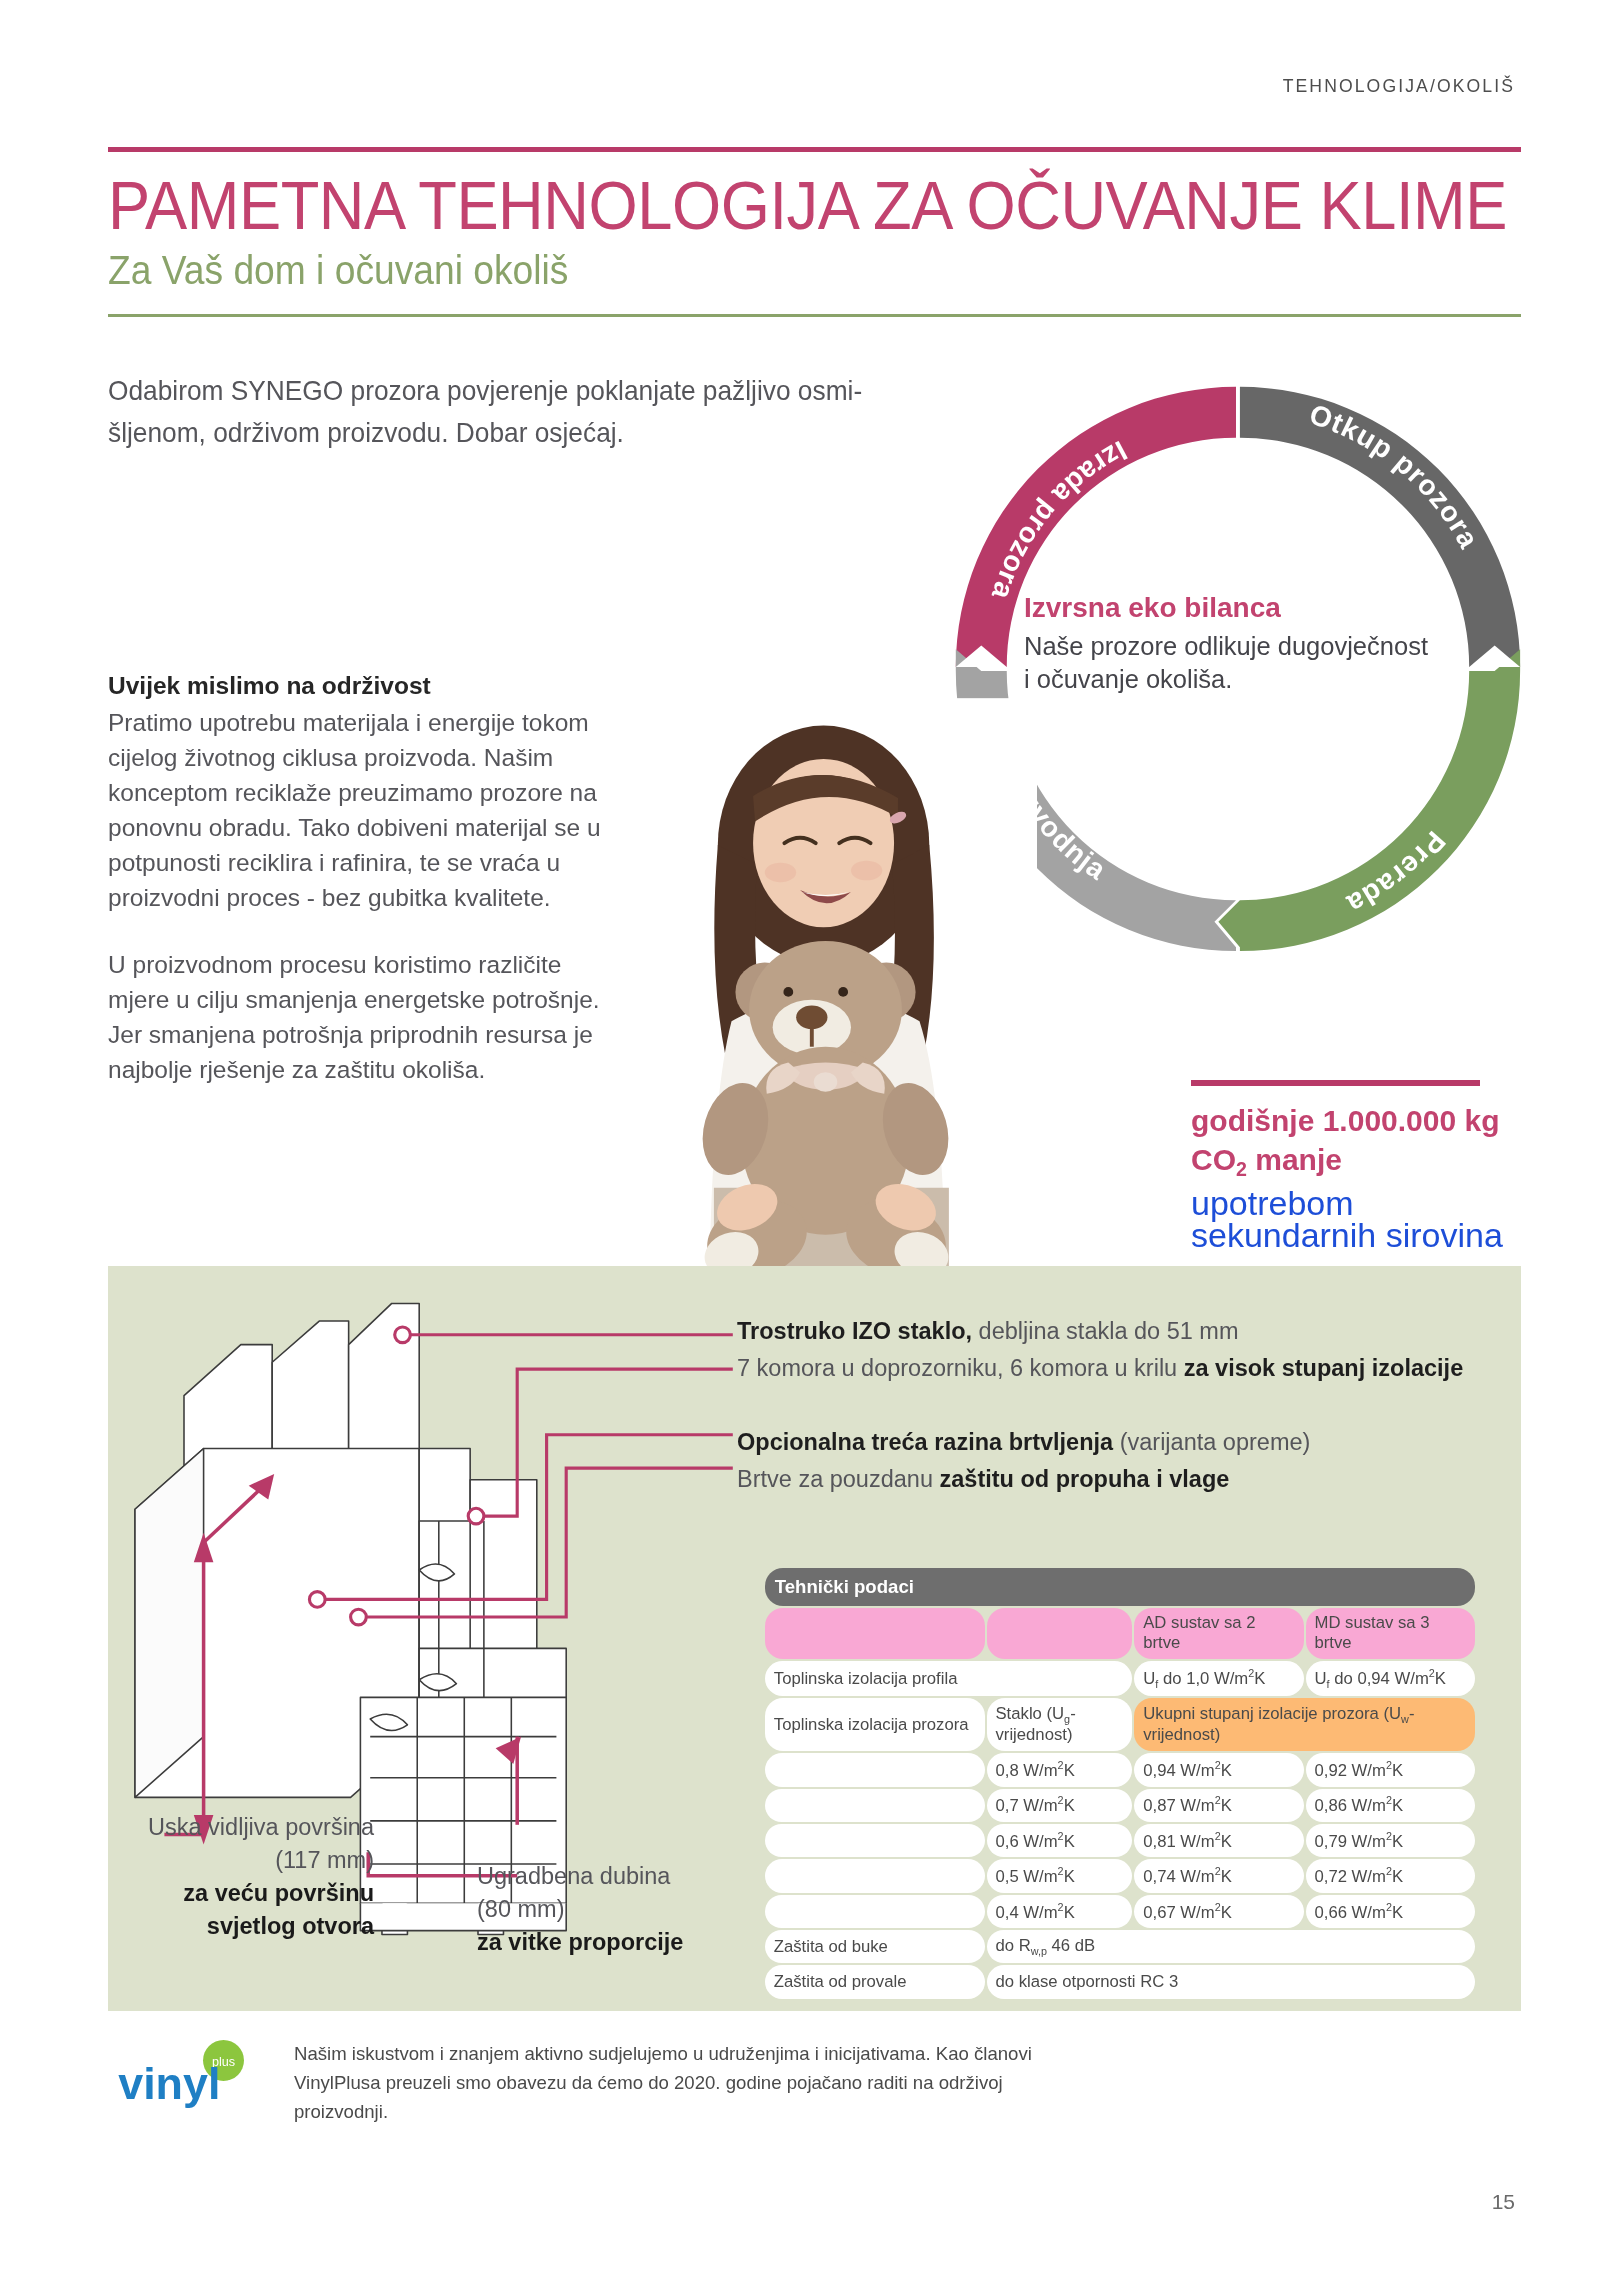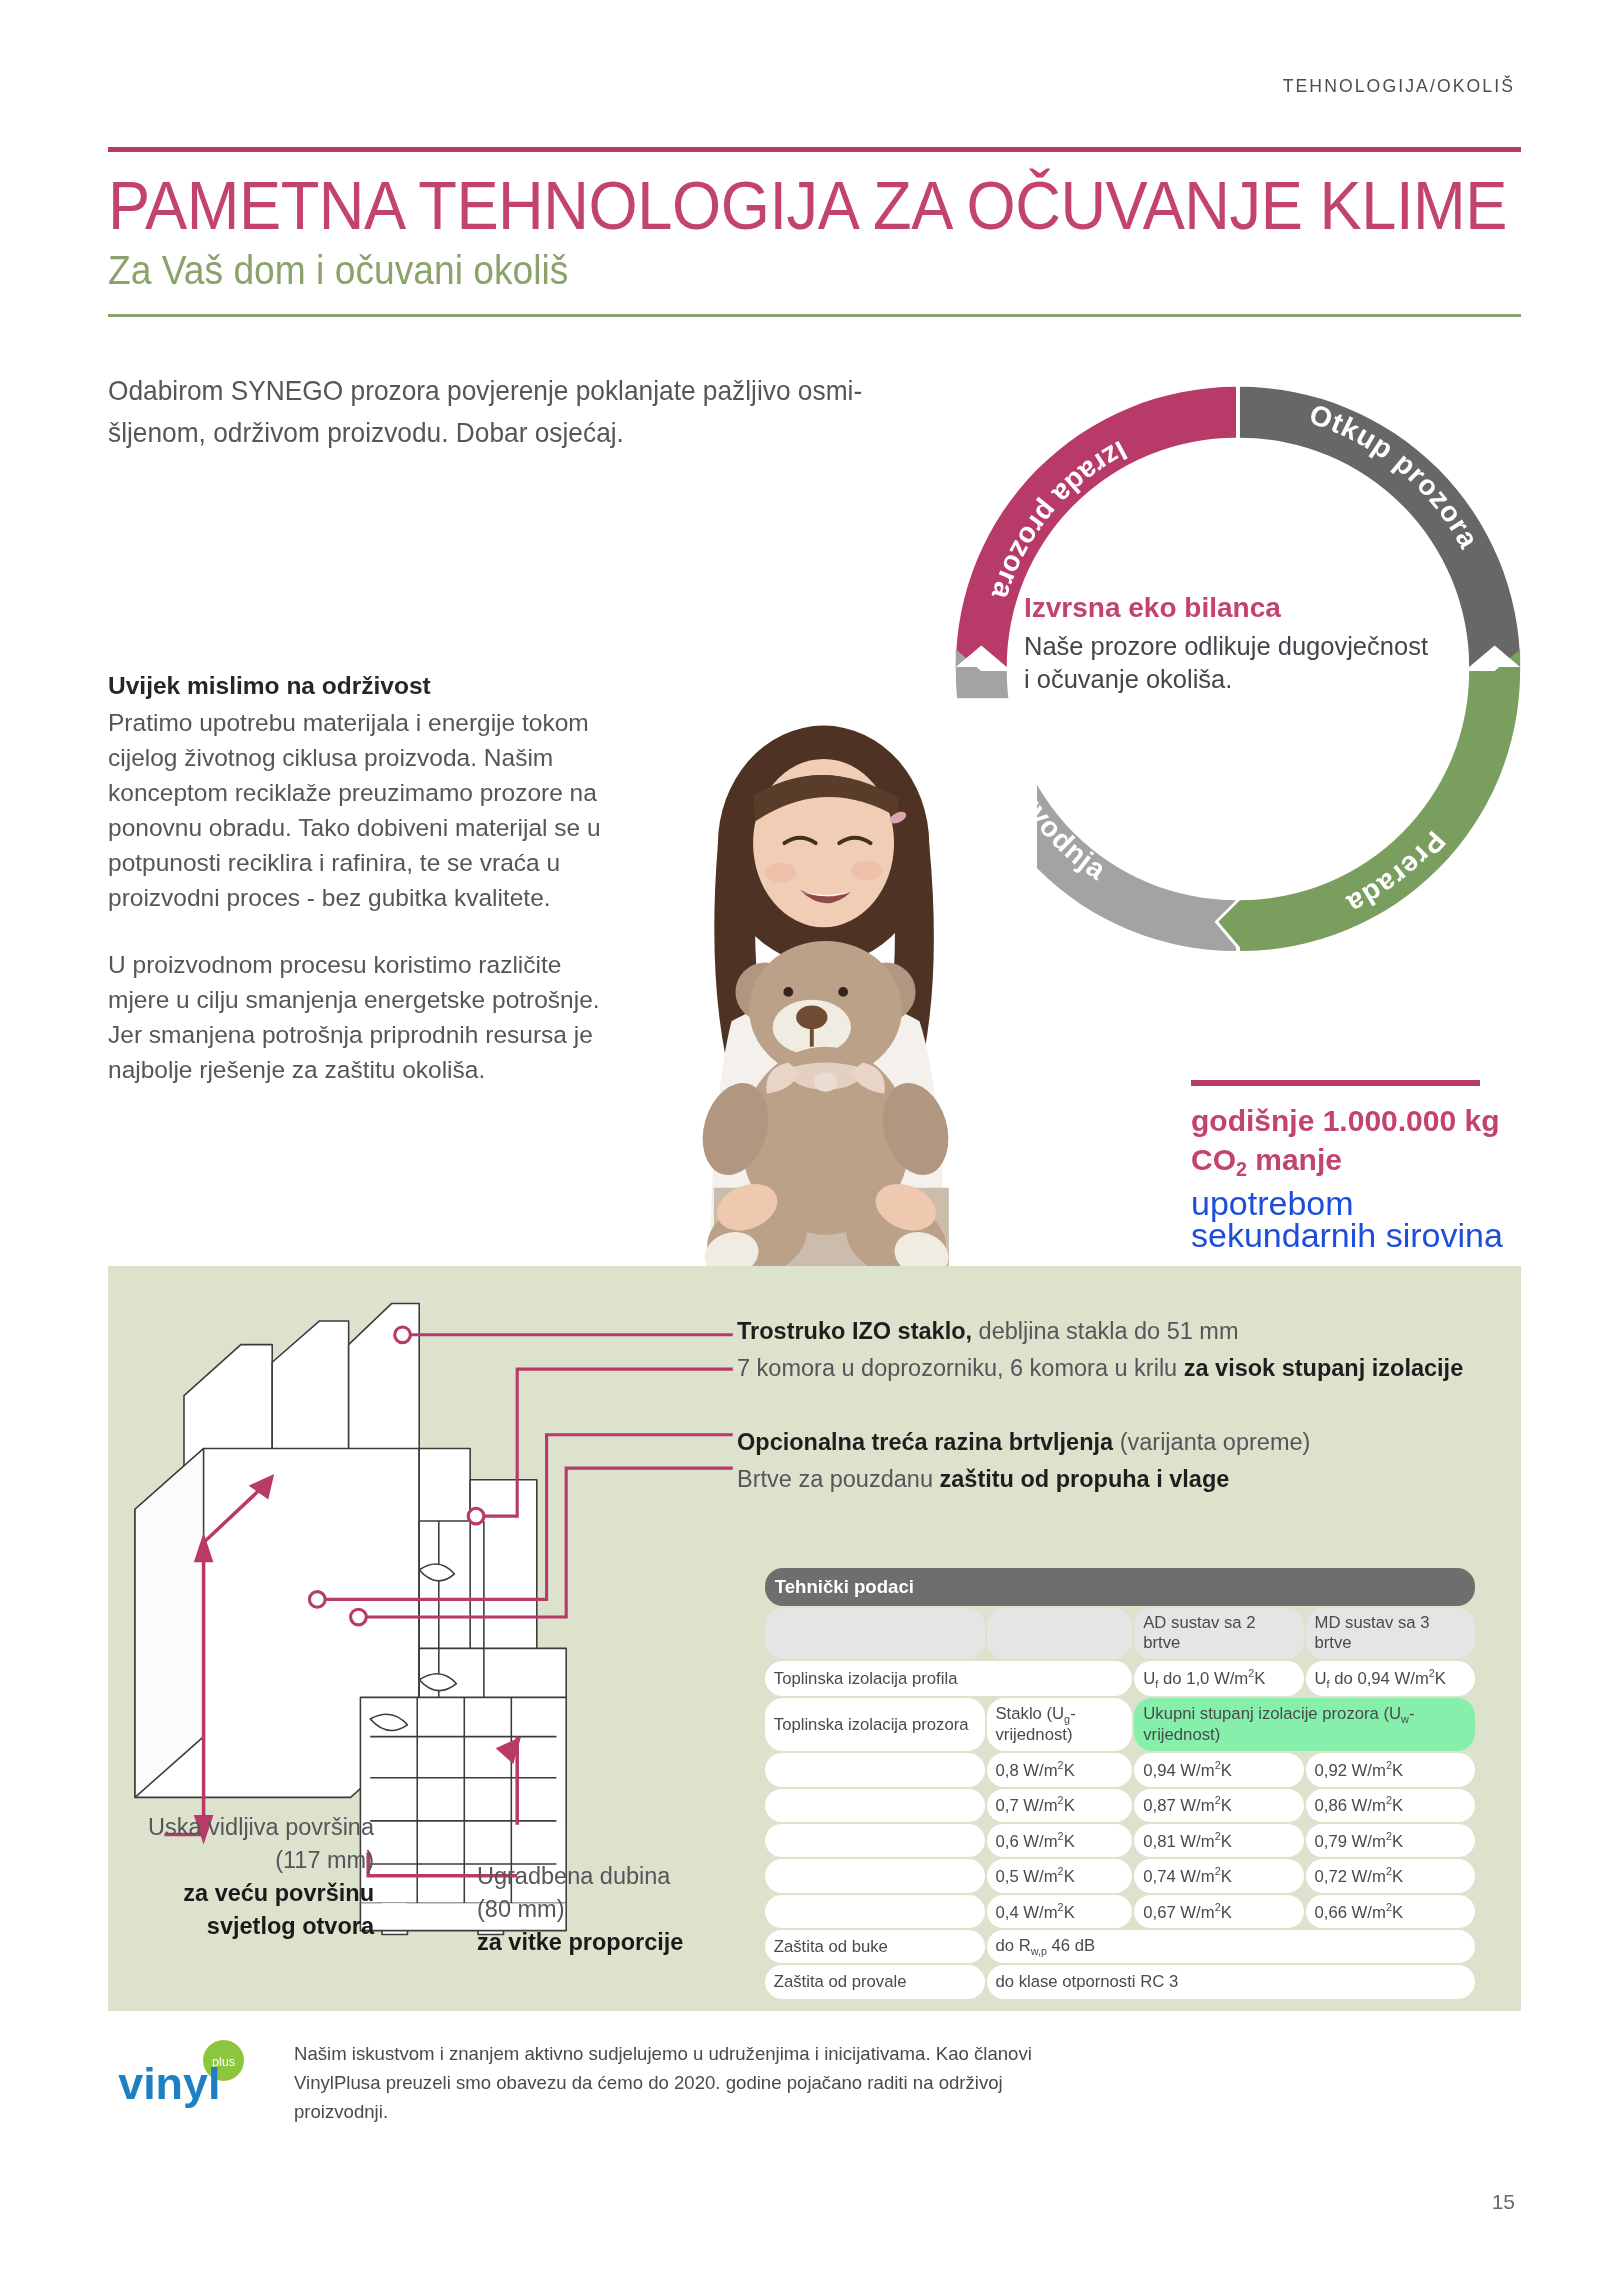--- a/index.html
+++ b/index.html
@@ -128,22 +128,22 @@
     font-size:16.7px;color:#4a4a4a;
   }
   .tbl td,.tbl th{
     background:#ffffff;padding:5.9px 8.8px;text-align:left;font-weight:normal;
     vertical-align:middle;height:21.6px;border-radius:18px;
   }
   .tbl .hdr-title{
     background:#6e6e6e;color:#ffffff;font-weight:bold;font-size:18.6px;
     padding:7.8px 9.8px;
   }
-  .tbl .hdr-sub{background:#e5e5e5;color:#4a4a4a;}
-  .tbl .shade{background:#86efac;}
+  .tbl .hdr-sub{background:#f9a8d4;color:#4a4a4a;}
+  .tbl .shade{background:#fdba74;}
   .tbl sub{font-size:10.8px;}
   .tbl sup{font-size:10.8px;}
 
   
   .footer{position:absolute;left:116px;top:2031px;width:980px;}
   .vinyl-logo{position:absolute;left:0;top:7.8px;width:137px;height:78px;}
   .footer-txt{
     position:absolute;left:178px;top:7.8px;width:745px;
     font-size:18.6px;line-height:29px;color:#4a4a4a;
   }

